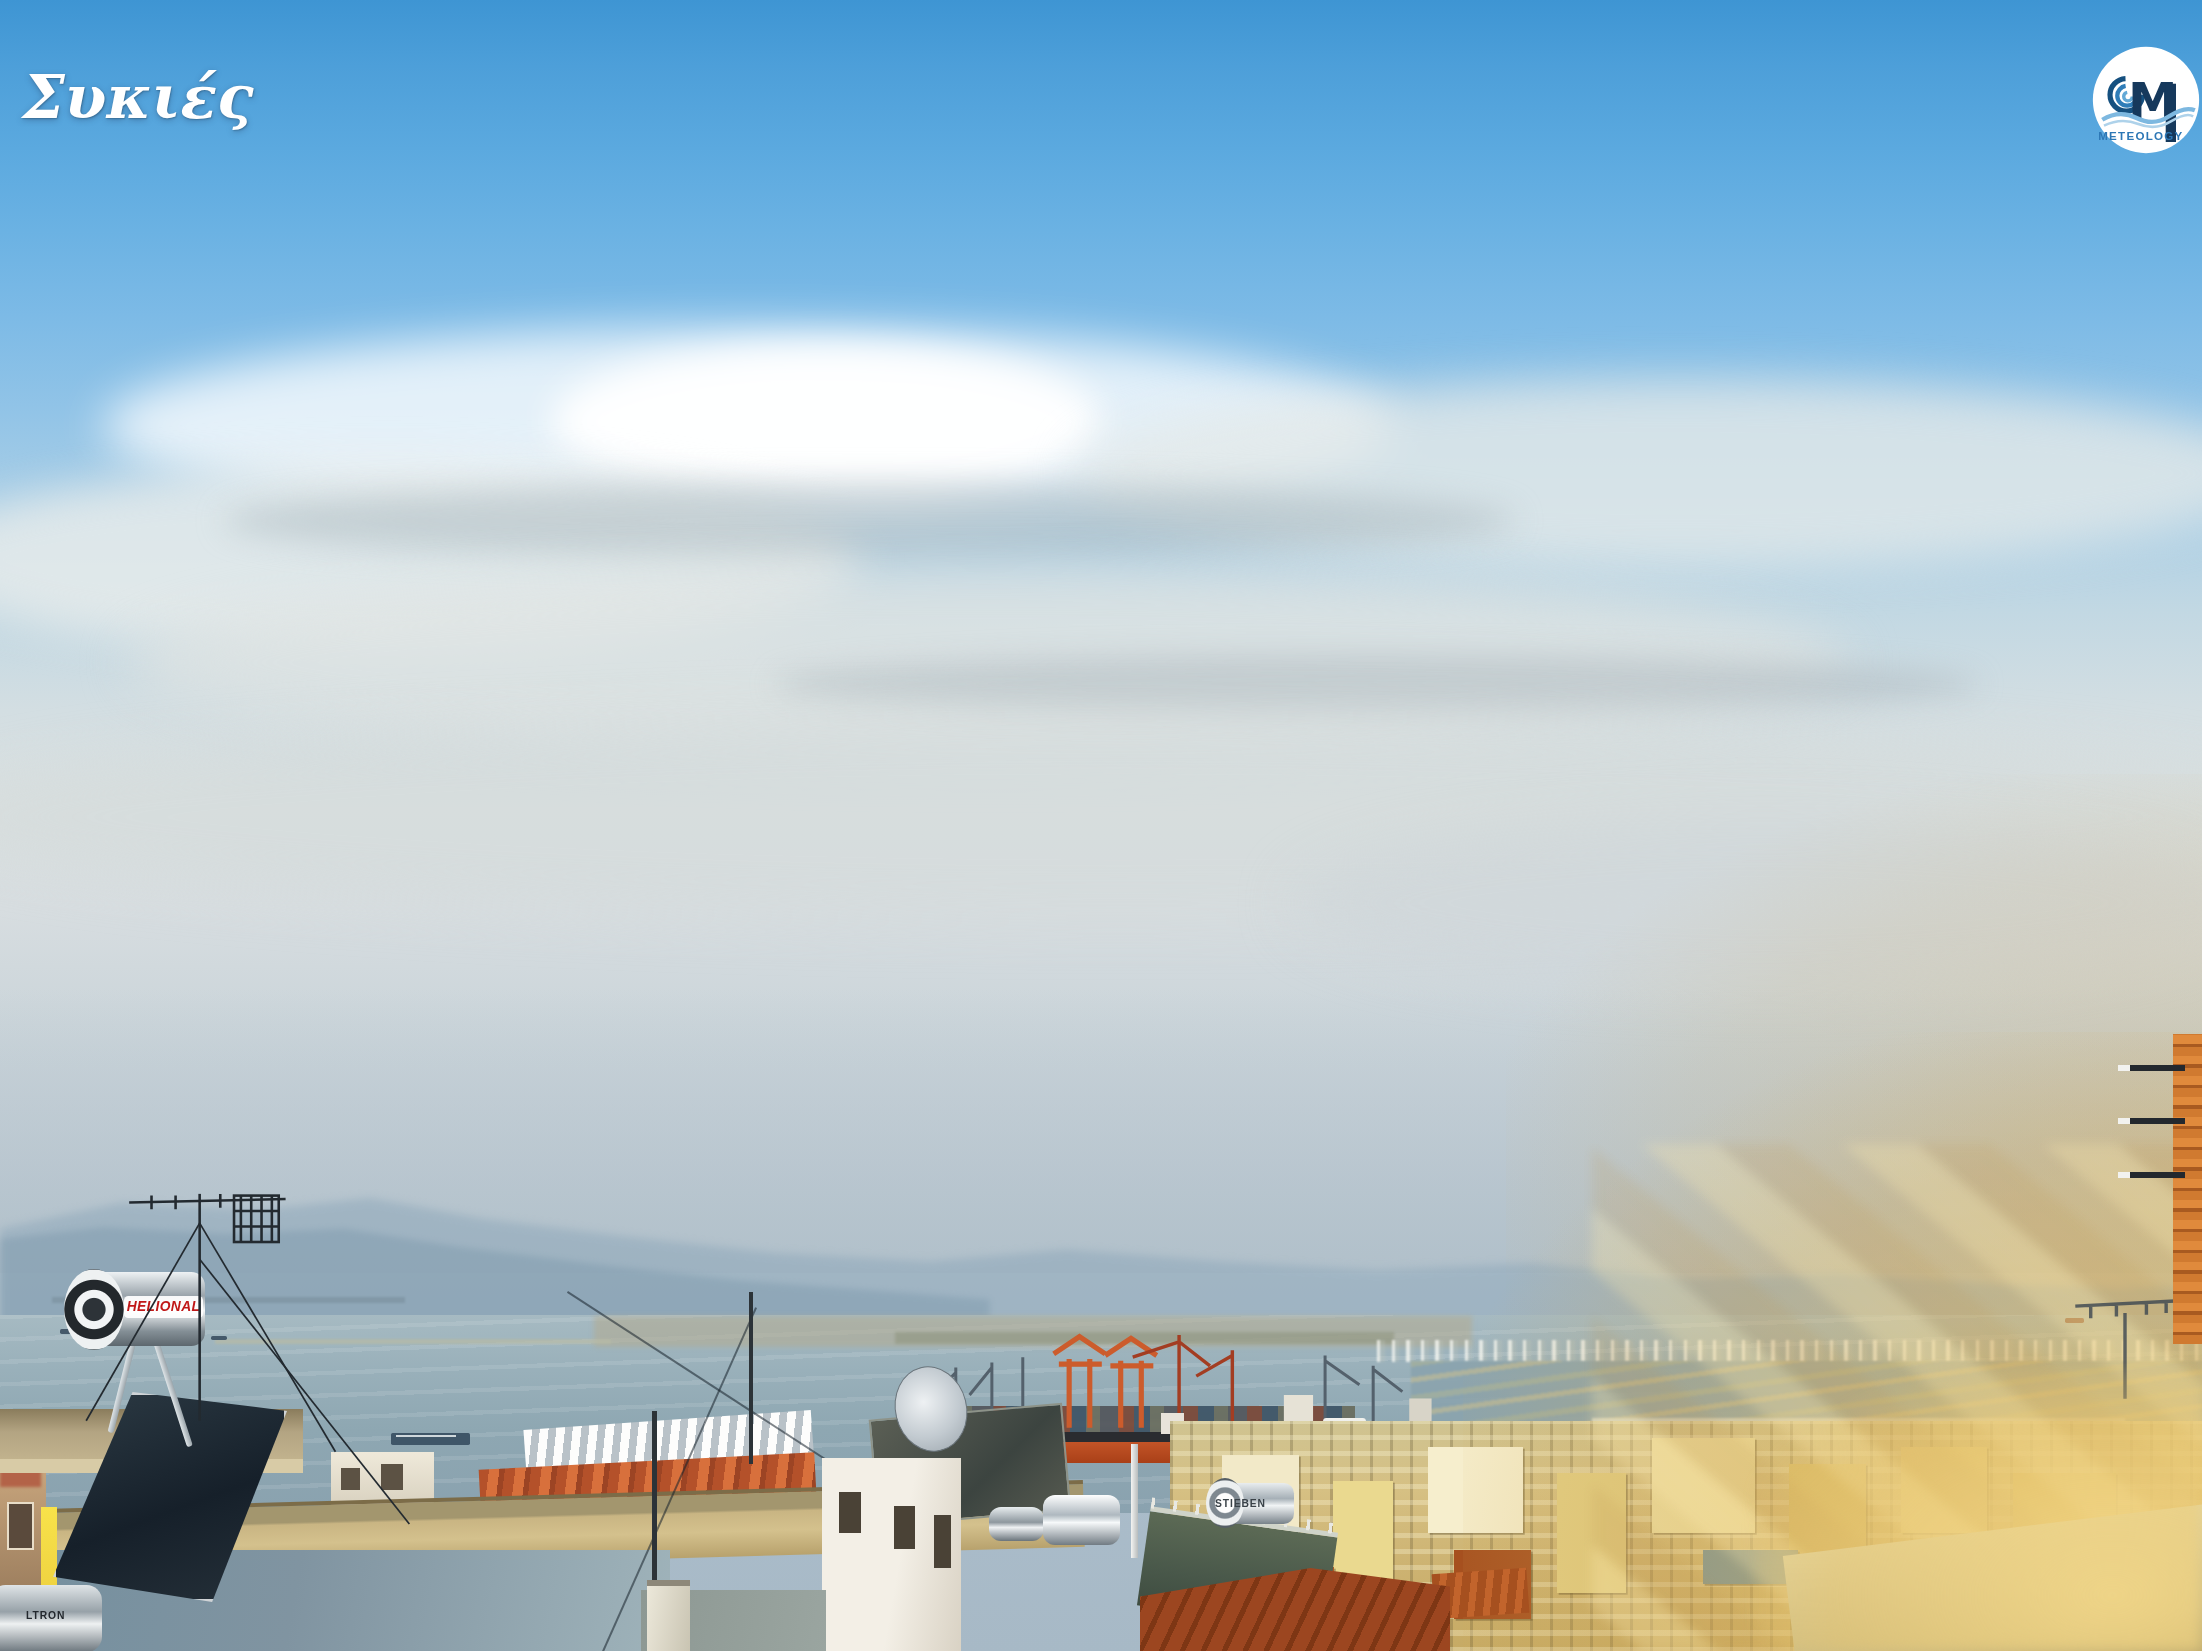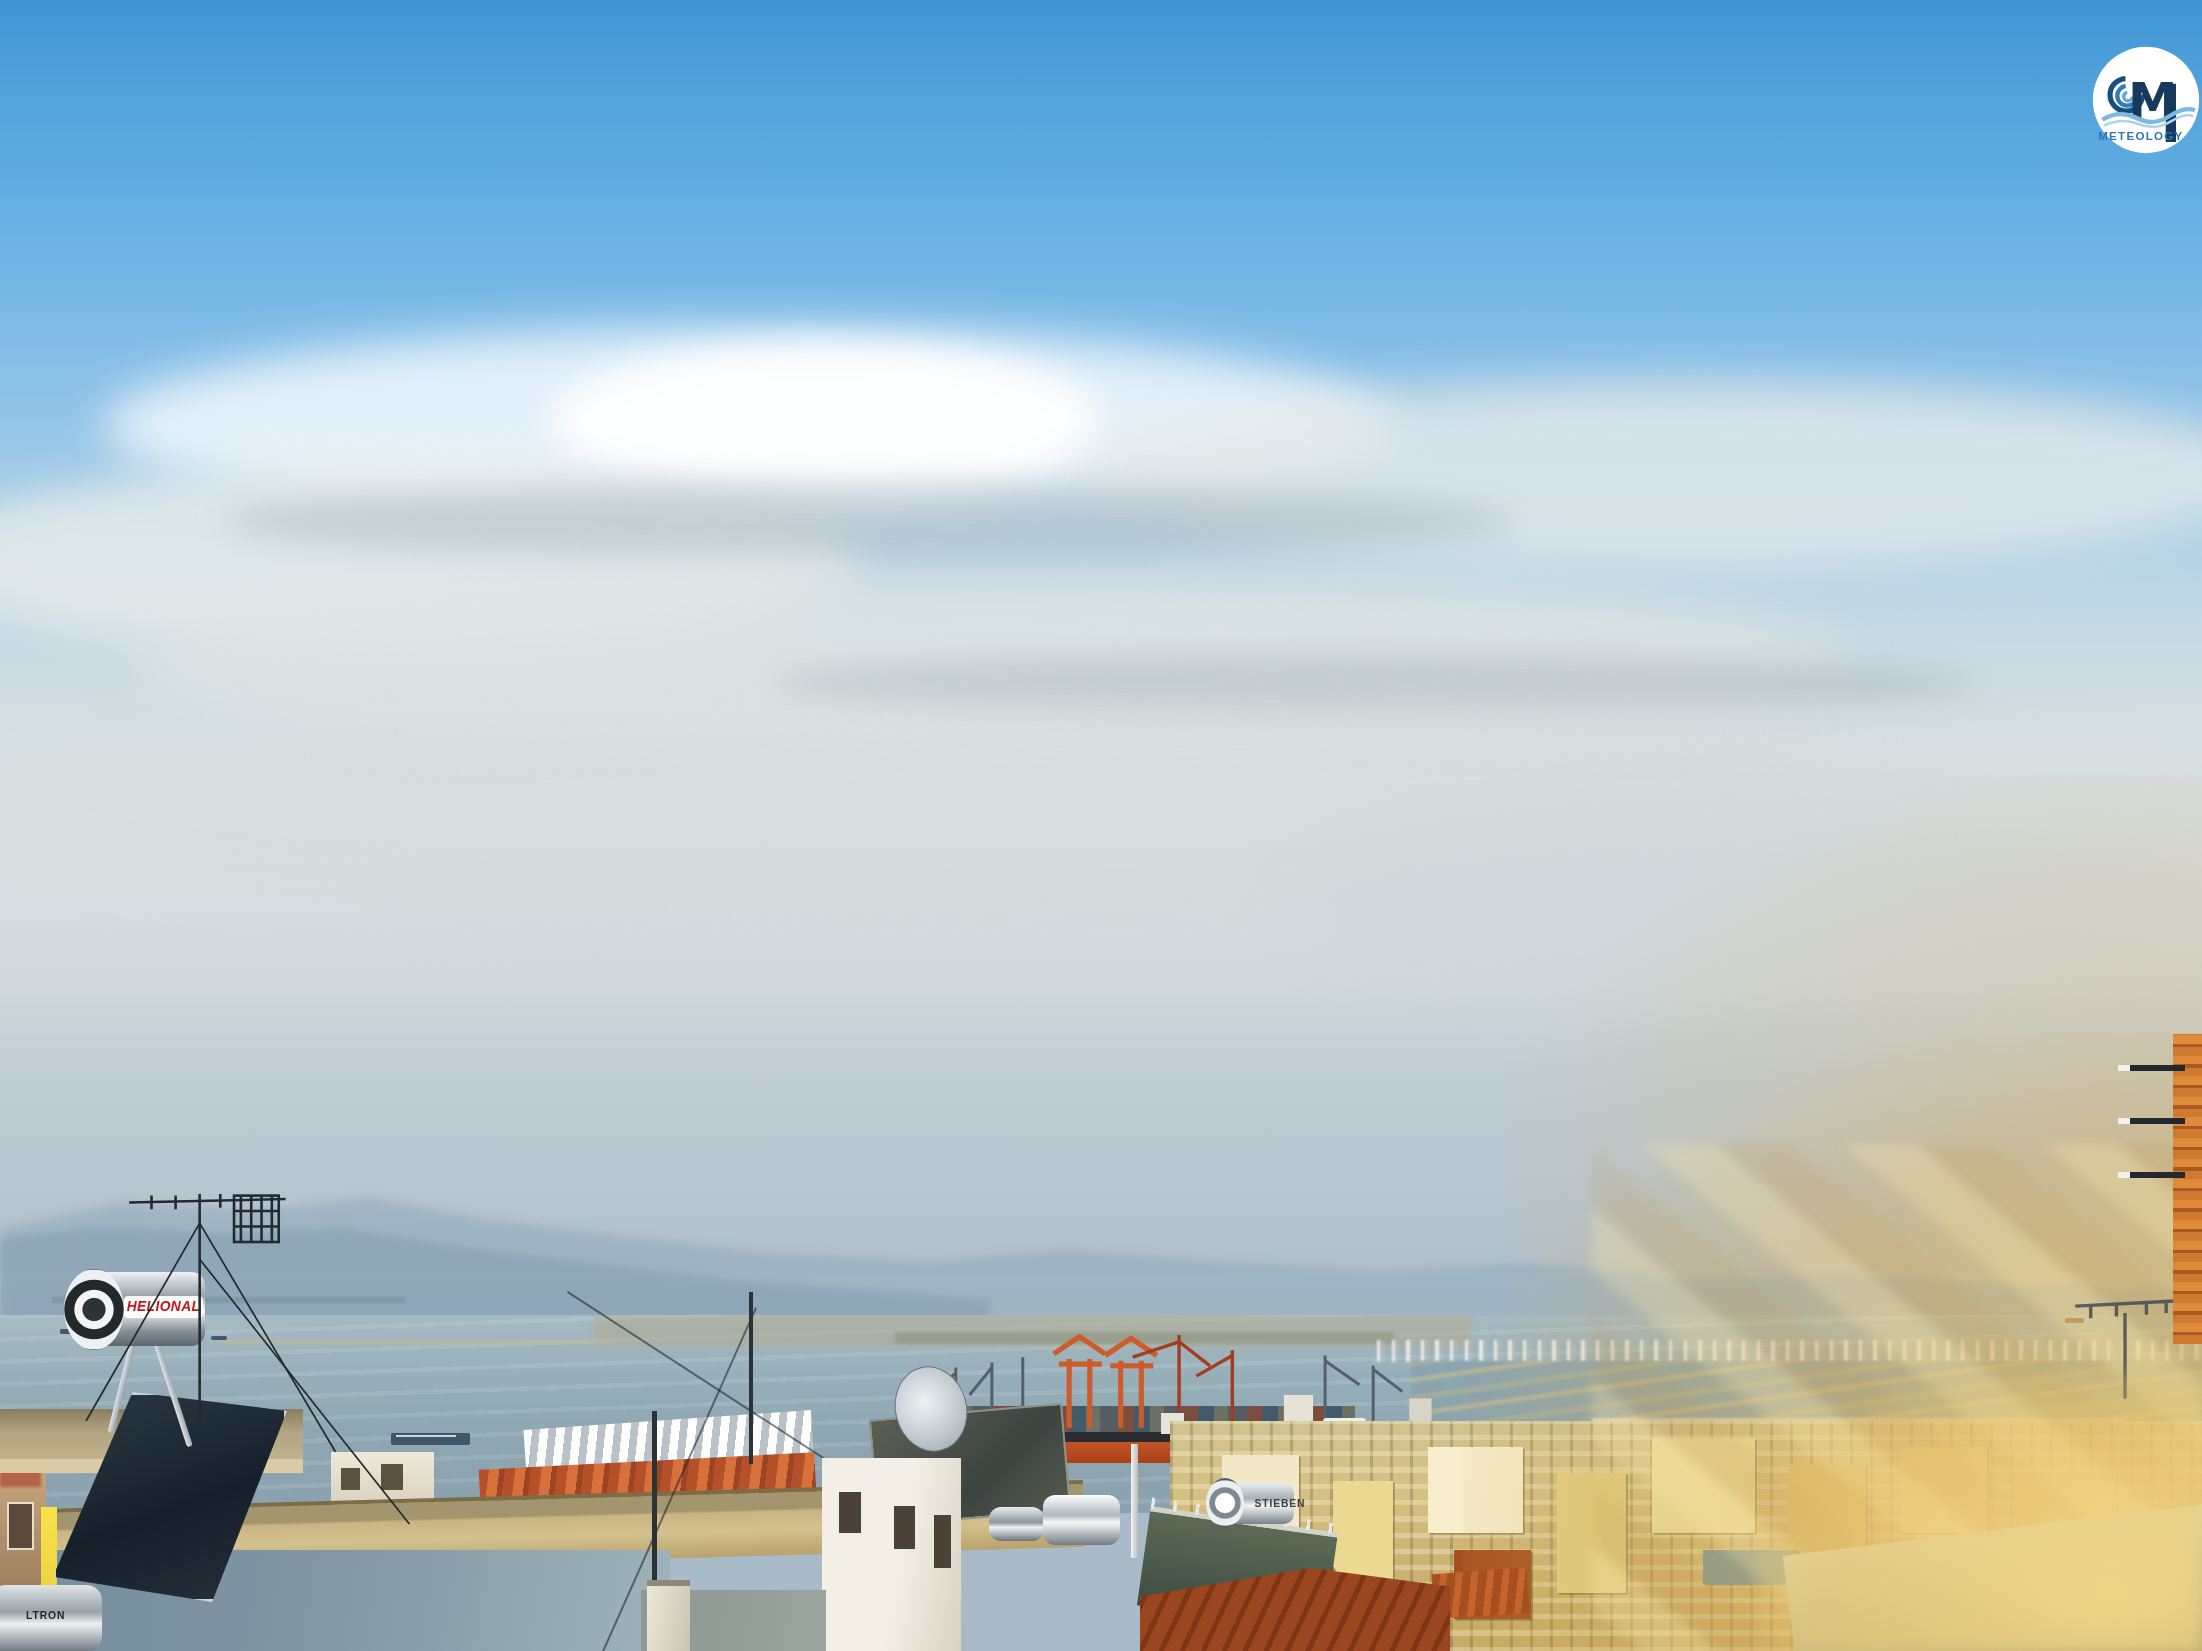--- a/index.html
+++ b/index.html
@@ -101,21 +101,21 @@
     background:radial-gradient(circle at 50% 50%,#2d3338 0 22%,#f2f4f5 24% 38%,#23282c 40% 58%,#eef1f2 60% 78%,#3a4147 80%);}
   .heater1 .band{position:absolute;left:48px;top:24px;width:79px;height:22.4px;background:rgba(255,255,255,.92);
     border-radius:4.3px;color:#c01818;font:italic bold 13.8px/22.4px "Liberation Sans",sans-serif;text-align:center;letter-spacing:0.4px;}
   .heater2{left:989px;top:1507px;width:55px;height:34px;background:linear-gradient(180deg,#e8edef,#8d979e 45%,#eef1f3 60%,#6a747b);}
   .heater3{left:1043px;top:1495px;width:77px;height:50px;background:linear-gradient(180deg,#fdfefe,#aeb8bf 40%,#f6f9fa 55%,#717b83);}
   .heater4{left:-10.3px;top:1585px;width:112px;height:67px;border-radius:15.5px;
     background:linear-gradient(180deg,#dfe4e7,#97a1a8 40%,#eef1f2 58%,#6d777e);
     color:#23282e;font:bold 10.3px/17px "Liberation Sans",sans-serif;text-align:center;letter-spacing:0.9px;padding-top:22.4px;}
   .stieben{left:1215px;top:1483px;width:79px;height:41px;border-radius:10.3px;
     background:linear-gradient(180deg,#e9edef,#a6b0b7 38%,#f1f4f5 55%,#78828a);
-    color:#3a4248;font:bold 10.3px/41px "Liberation Sans",sans-serif;text-align:center;letter-spacing:0.9px;}
+    color:#3a4248;font:bold 10.3px/41px "Liberation Sans",sans-serif;text-align:left;letter-spacing:0.9px;}
   .stieben .cap{position:absolute;left:-8.6px;top:-5.2px;width:38px;height:50px;border-radius:50%;
     background:radial-gradient(circle,#fdfdfd 0 30%,#7e8890 34% 48%,#eceff0 52% 70%,#555e65 74%);}
 
   .bldg-center{left:822px;top:1458px;width:139px;height:194px;
     background:linear-gradient(100deg,#f3efe6 55%,#d9d2c4);}
   .bldg-center i{position:absolute;background:#4a4236;}
   .darkroof{left:873px;top:1411px;width:194px;height:108px;transform:rotate(-5deg);
     background:linear-gradient(140deg,#5b5f55,#3c4440 60%,#565a50);border:2.6px solid #8d9389;}
   .dish{left:895px;top:1366px;width:72px;height:86px;border-radius:50%;transform:rotate(-14deg);
     background:radial-gradient(circle at 42% 40%,#eef1f3,#c2cad0 55%,#9aa4ab);border:1.7px solid #6b757c;}
@@ -331,20 +331,21 @@
     </div>
   <div class="cyl stieben z52">
     <div class="cap"></div>
     <span>STIEBEN</span>
   </div>
   <div class="bigroof z52"></div>
   <div class="smallroofs z44"></div>
   <div class="parapet z54"></div>
   <div class="chimney z54"></div>
 
+  <div class="place-label z70">Συκιές</div>
 
   <svg class="logo z90" width="108" height="108" viewBox="0 0 126 126">
     <circle cx="63" cy="63" r="62" fill="#ffffff"></circle>
     <g fill="none">
       <circle cx="40" cy="57" r="19" stroke="#15507f" stroke-width="6" stroke-dasharray="88 32"></circle>
       <circle cx="41" cy="58" r="11.5" stroke="#2f7db8" stroke-width="5" stroke-dasharray="52 22"></circle>
       <circle cx="42" cy="59" r="5" stroke="#63a9d6" stroke-width="4" stroke-dasharray="22 10"></circle>
     </g>
     <text x="42" y="84" font-family="DejaVu Sans, sans-serif" font-size="58" font-weight="bold" fill="#16395c">M</text>
     <rect x="86" y="44" width="12" height="68" fill="#16395c"></rect>

